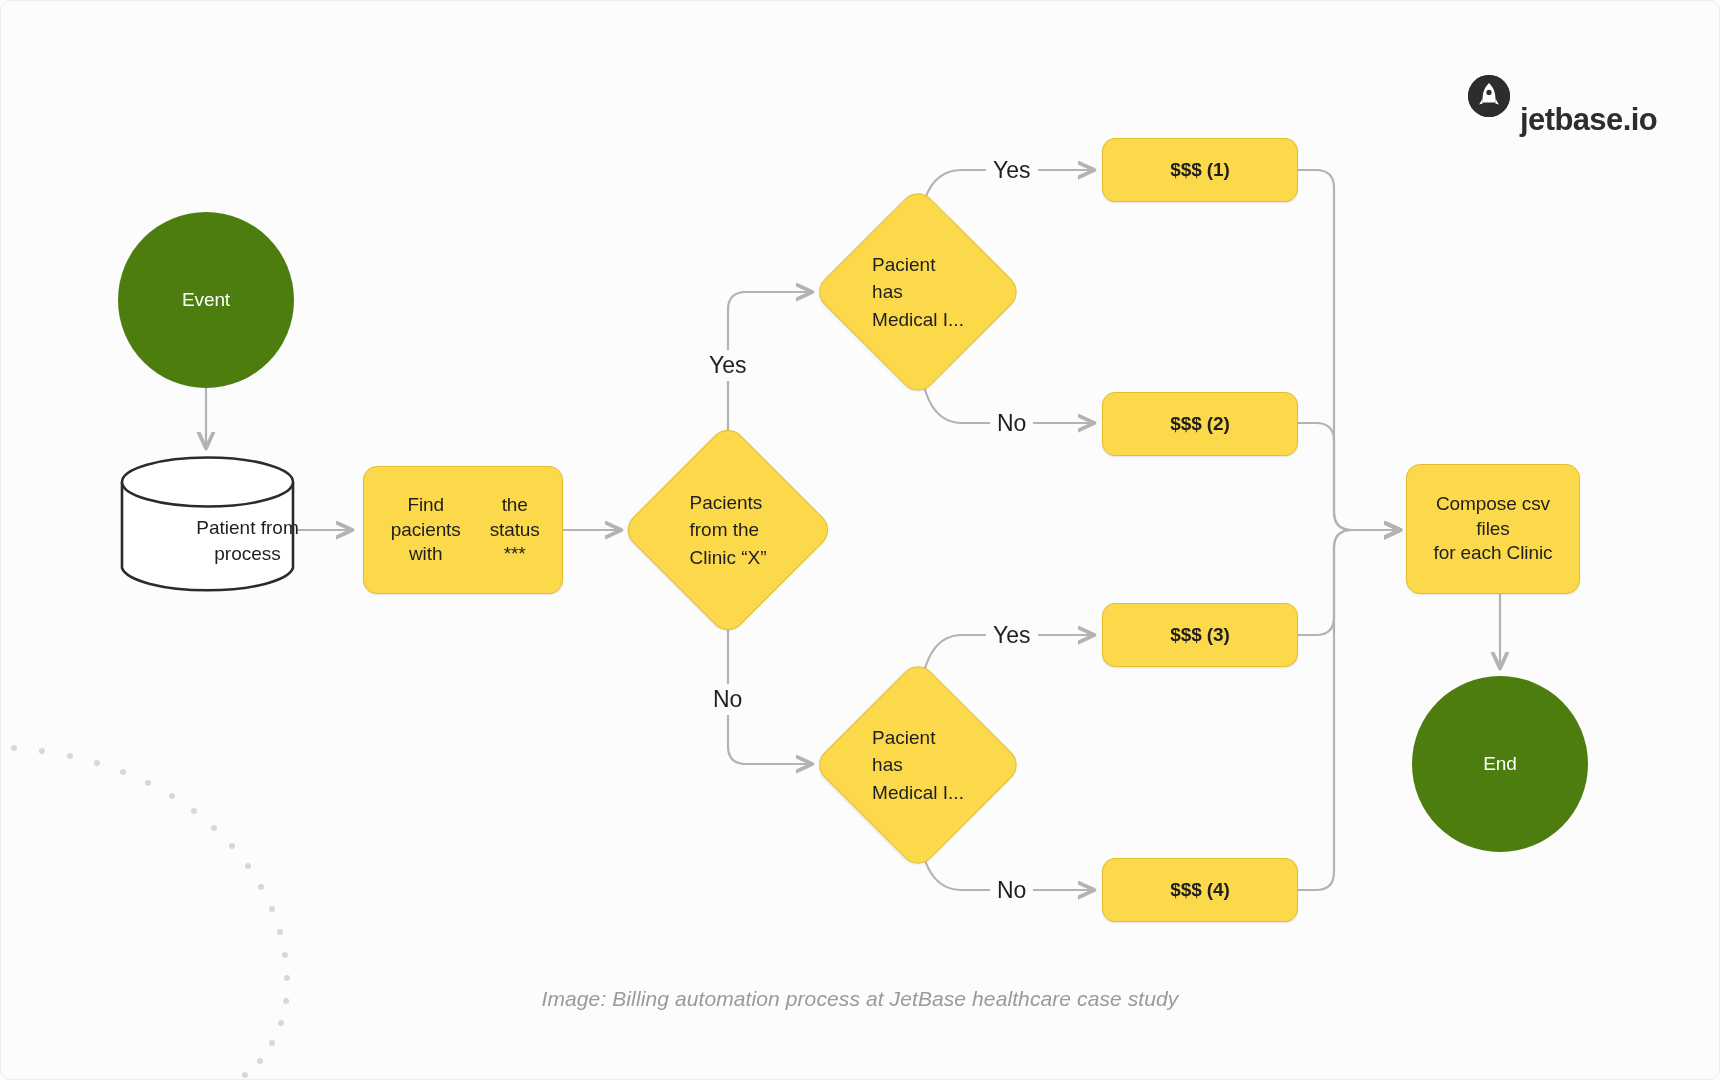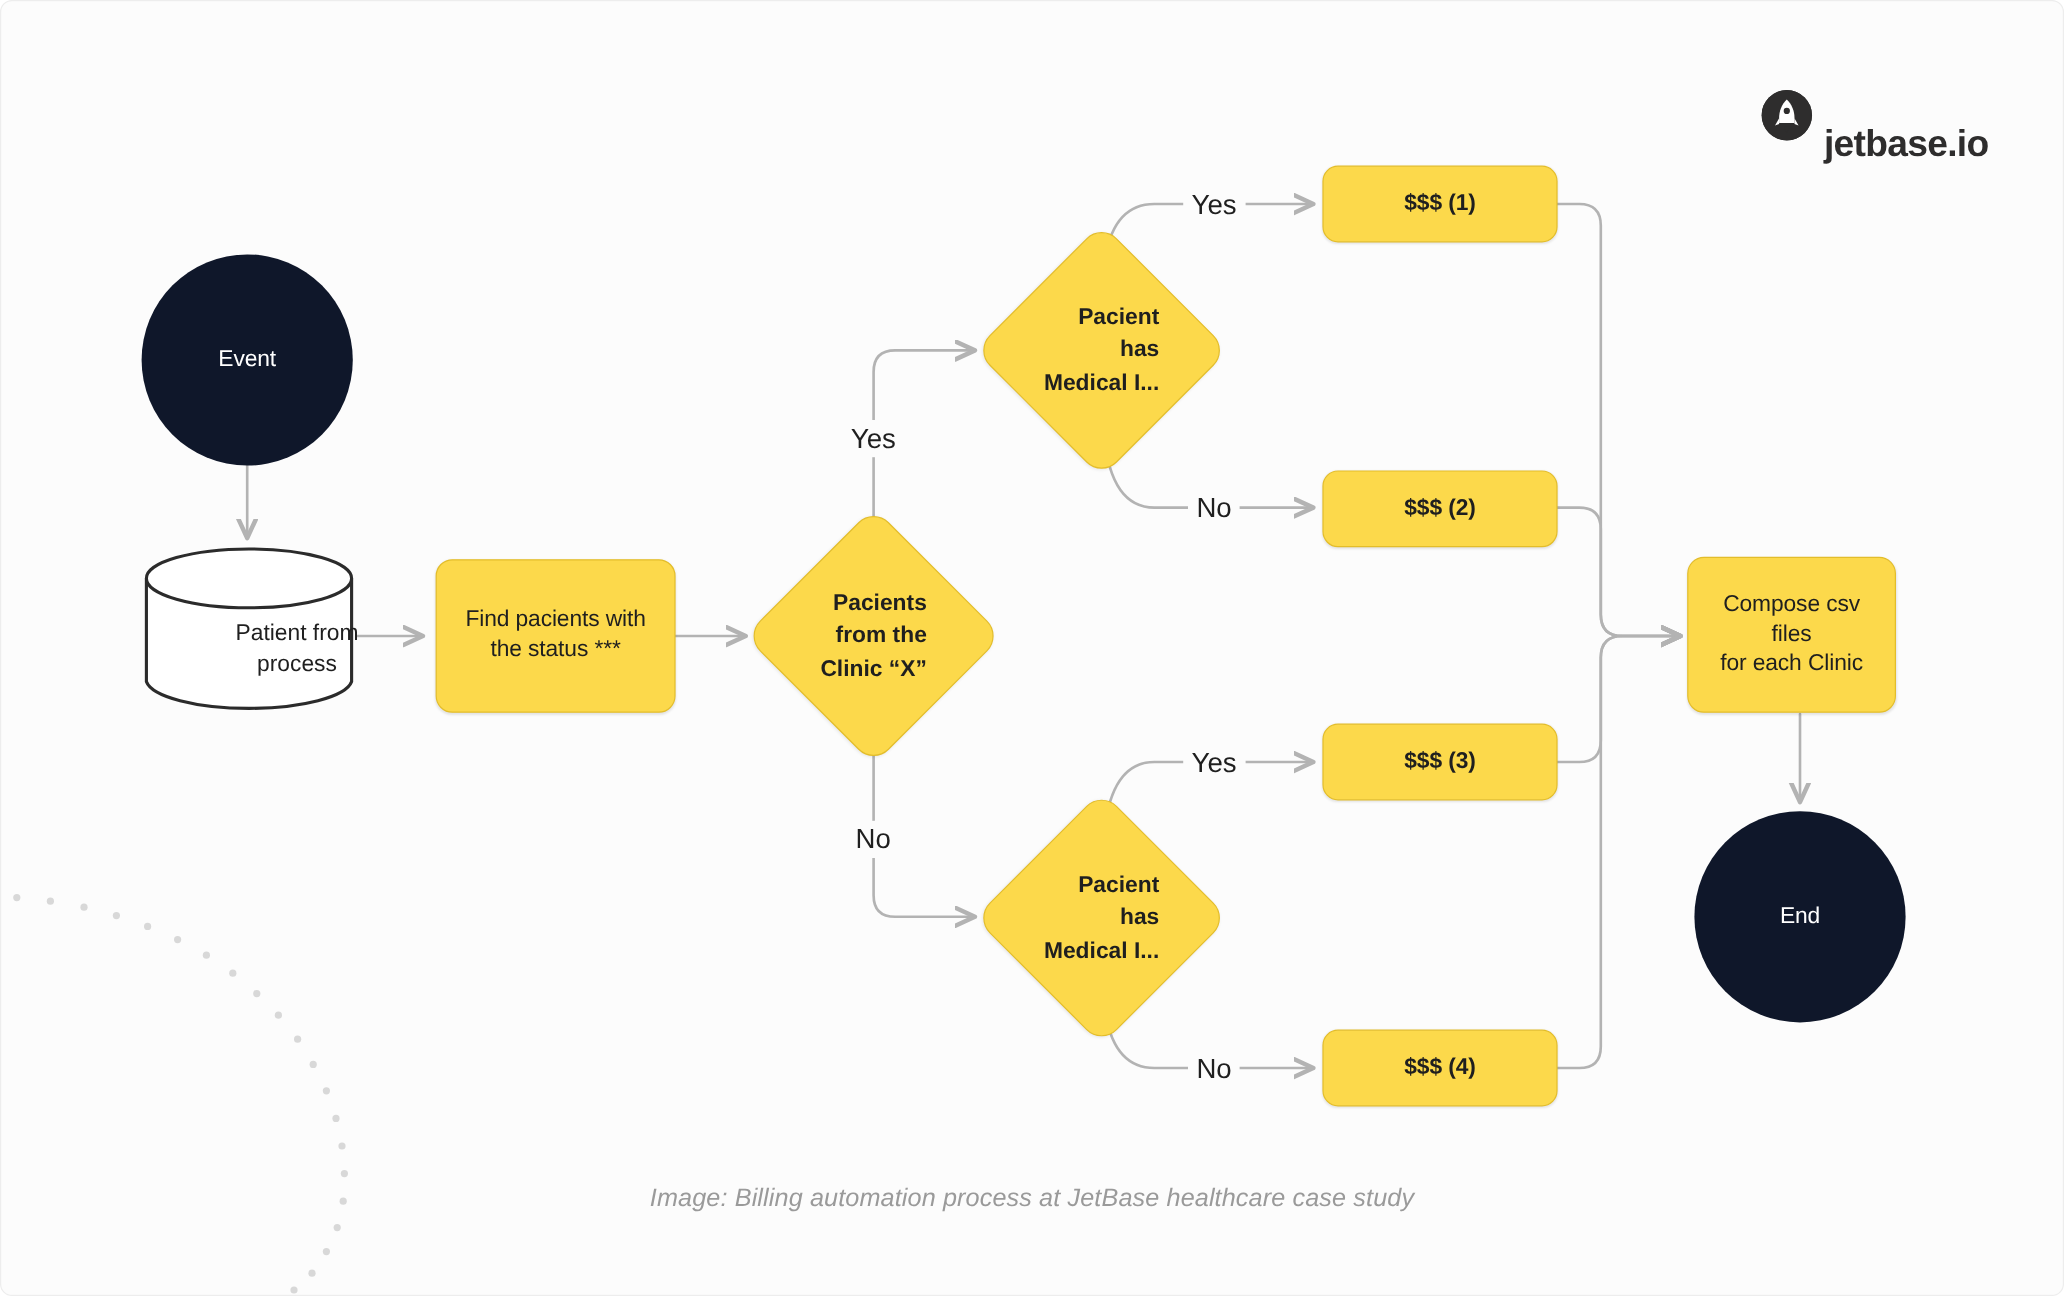--- a/index.html
+++ b/index.html
@@ -35,21 +35,21 @@
     align-items: center;
     justify-content: center;
     text-align: center;
     color: #1f1f1f;
     font-size: 19px;
     line-height: 1.30;
     letter-spacing: -0.1px;
   }
   .circle-node {
     border-radius: 50%;
-    background: #0f172a;
+    background: #4d7c0f;
     color: #ffffff;
     font-size: 19px;
   }
   .cyl-label {
     position: absolute;
     width: 100%;
     text-align: center;
     font-size: 19px;
     line-height: 1.35;
     color: #1f1f1f;
@@ -80,26 +80,25 @@
     border-radius: 18px;
     transform: rotate(45deg);
     box-shadow: 0 1px 3px rgba(0,0,0,0.10);
   }
   .diamond-text {
     position: absolute;
     inset: 0;
     display: flex;
     align-items: center;
     justify-content: center;
-    text-align: right;
+    text-align: left;
     font-size: 19px;
     line-height: 1.45;
     color: #1f1f1f;
     z-index: 2;
-    font-weight: bold;
   }
   .edge-label {
     position: absolute;
     font-size: 23px;
     color: #1f1f1f;
     background: #fcfcfc;
     padding: 2px 7px;
     white-space: nowrap;
   }
   #logo {
@@ -210,21 +209,21 @@
     <svg width="175" height="140">
       <path d="M2,27 L2,113 A86,25 0 0 0 173,113 L173,27" fill="#ffffff" stroke="#2b2b2b" stroke-width="2.6"></path>
       <ellipse cx="87.5" cy="27" rx="85.5" ry="24.5" fill="#ffffff" stroke="#2b2b2b" stroke-width="2.6"></ellipse>
     </svg>
     <div class="cyl-label" style="top:60px;margin-left:40px;">
       <div>Patient from</div>
       <div>process</div>
     </div>
   </div>
 
-  <div class="node rect-node" style="left:363px; top:466px; width:200px; height:128px; flex-direction:column;">
+  <div class="node rect-node" style="left:363px; top:466px; width:200px; height:128px; ">
     <span>Find pacients with</span>
     <span>the status ***</span>
   </div>
 
   <div class="diamond-wrap" style="left:652px; top:454px; width:152px; height:152px;">
     <div class="diamond-shape"></div>
     <div class="diamond-text">
       <div>
         <div>Pacients</div>
         <div>from the</div>

